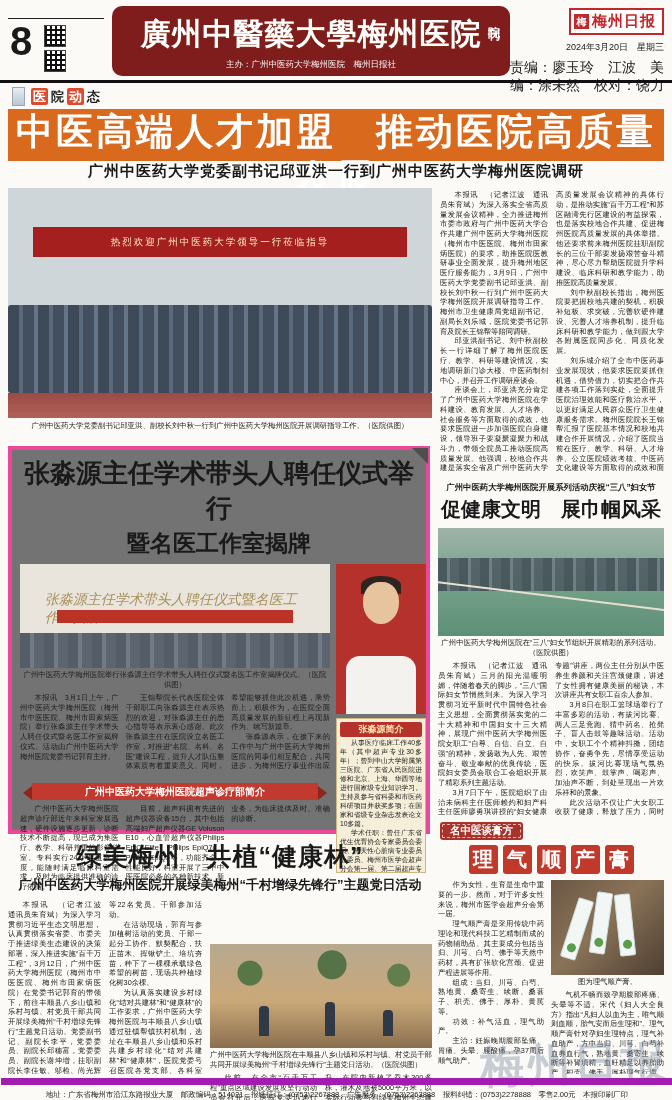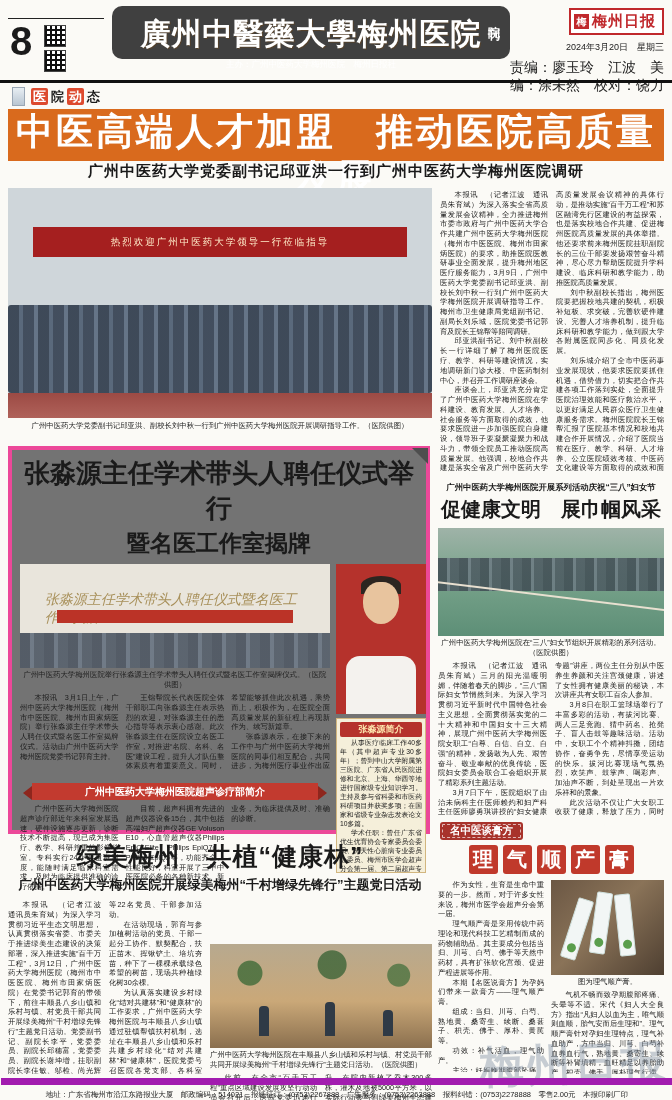--- a/index.html
+++ b/index.html
@@ -11,22 +11,22 @@
   }
   
   .header { position:absolute; top:4px; left:8px; width:656px; height:74px; }
   .pageno-area { position:absolute; left:0; top:14px; width:96px; border-top:1px solid #222; }
   .pageno { font-size:40px; font-weight:bold; line-height:1.1; padding-left:2px; }
   .qr-stack { position:absolute; left:36px; top:6px; }
   .qr { width:22px; height:22px; border:1px solid #444; margin-bottom:3px;
     background-image:
       repeating-linear-gradient(0deg,#111 0 2px,transparent 2px 5px),
       repeating-linear-gradient(90deg,#111 0 2px,#fff 2px 5px); }
-  .masthead { position:absolute; left:104px; top:2px; width:398px; height:53px;
-    background:#404040; border-radius:10px; color:#fff; text-align:center; }
+  .masthead { position:absolute; left:104px; top:2px; width:398px; height:70px;
+    background:#7f1d1d; border-radius:10px; color:#fff; text-align:center; }
   .masthead-title { font-family:"Liberation Serif", serif; font-weight:bold;
     font-size:30px; letter-spacing:1px; padding-top:8px; text-shadow:1px 1px 0 rgba(120,70,10,.35); }
   .masthead-edition { position:absolute; right:8px; top:10px; writing-mode:vertical-rl;
     font-size:12px; font-weight:bold; letter-spacing:3px; }
   .masthead-sponsor { font-size:8.5px; margin-top:4px; opacity:.95; }
   .paper-info { position:absolute; right:0; top:4px; width:160px; text-align:right; }
   .logo { display:inline-flex; align-items:center; gap:3px; border:2px solid #c0282c;
     background:#fff; padding:2px 6px 2px 3px; }
   .logo-icon { width:15px; height:15px; background:#c0282c; color:#fff; font-size:10px;
     display:flex; align-items:center; justify-content:center; font-weight:bold; }
@@ -304,21 +304,20 @@
       <span class="char-box">理</span>
       <span class="char-box">气</span>
       <span class="char-box">顺</span>
       <span class="char-box">产</span>
       <span class="char-box">膏</span>
     </div>
     <div class="paste-body">
       <div class="txt paste-left">
         <p>作为女性，生育是生命中重要的一步。然而，对于许多女性来说，梅州市医学会超声分会第一届。</p>
         <p>理气顺产膏是采用传统中药理论和现代科技工艺精制而成的药物辅助品。其主要成分包括当归、川芎、白芍、佛手等天然中药材，具有扩张软化宫颈、促进产程进展等作用。</p>
-        <p>本期【名医说膏方】为孕妈们带来一款膏方——理气顺产膏。</p>
         <p>组成：当归、川芎、白芍、熟地黄、桑寄生、续断、桑葚子、枳壳、佛手、厚朴、黄芪等。</p>
         <p>功效：补气活血，理气助产。</p>
         <p>主治：妊娠晚期腹部坠痛、胃痛、头晕、腰酸痛，孕37周后顺气助产。</p>
 
       </div>
       <div class="paste-right">
         <div class="photo paste-photo">
           <div class="packet pk1">
               <span class="dot"></span>
             </div>

